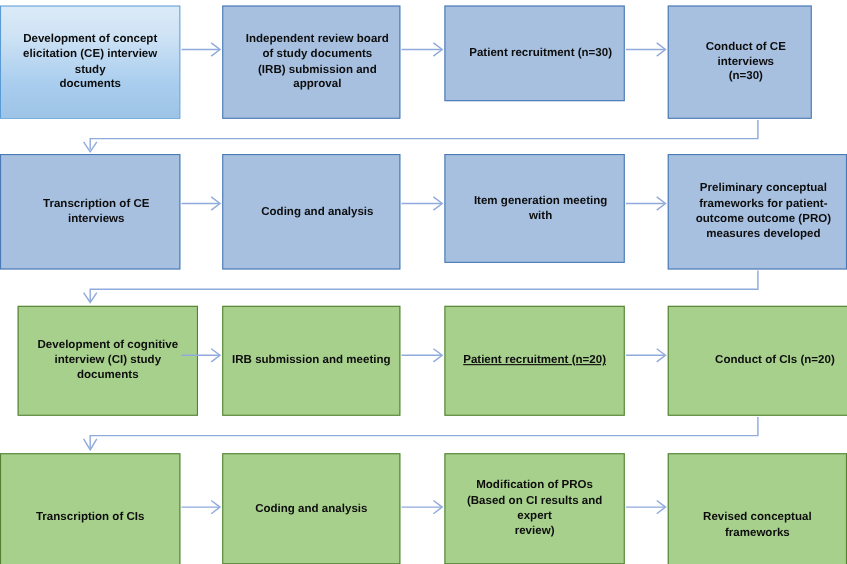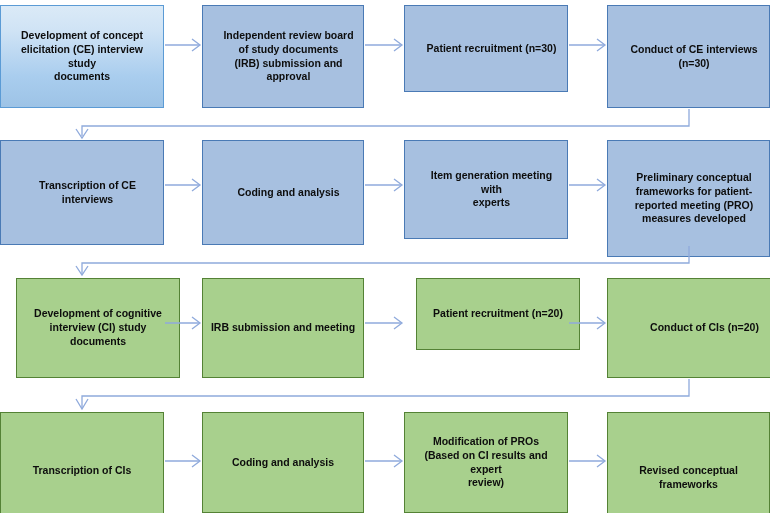--- a/index.html
+++ b/index.html
@@ -85,21 +85,21 @@
       <span class="ln">(IRB) submission and approval</span>
     </span>
   </div>
 
   <div class="node blue" style="left:404px; top:5px; width:164px; height:87px;">
     <span class="txt">
       <span class="ln">Patient recruitment (n=30)</span>
     </span>
   </div>
 
-  <div class="node blue" style="left:607px; top:5px; width:163px; height:103px;justify-content:flex-end;">
+  <div class="node blue" style="left:607px; top:5px; width:131px; height:103px;justify-content:flex-end;">
     <span class="txt">
       <span class="ln">Conduct of CE interviews</span>
       <span class="ln">(n=30)</span>
     </span>
   </div>
 
   <div class="node blue" style="left:0px; top:140px; width:164px; height:105px;">
     <span class="txt">
       <span class="ln">Transcription of CE interviews</span>
     </span>
@@ -107,47 +107,46 @@
 
   <div class="node blue" style="left:202px; top:140px; width:162px; height:105px;">
     <span class="txt">
       <span class="ln">Coding and analysis</span>
     </span>
   </div>
 
   <div class="node blue" style="left:404px; top:140px; width:164px; height:99px;">
     <span class="txt">
       <span class="ln">Item generation meeting with</span>
-      <span class="ln">experts</span>
-    </span>
-  </div>
-
-  <div class="node blue" style="left:607px; top:140px; width:163px; height:117px;">
+    </span>
+  </div>
+
+  <div class="node blue" style="left:607px; top:140px; width:163px; height:105px;">
     <span class="txt">
       <span class="ln">Preliminary conceptual</span>
       <span class="ln">frameworks for patient-</span>
-      <span class="ln">reported meeting (PRO)</span>
+      <span class="ln">outcome outcome (PRO)</span>
       <span class="ln">measures developed</span>
     </span>
   </div>
 
   <div class="node green" style="left:0px; top:278px; width:164px; height:100px;margin-left:16px;">
     <span class="txt">
       <span class="ln">Development of cognitive</span>
       <span class="ln">interview (CI) study documents</span>
     </span>
   </div>
 
   <div class="node green" style="left:202px; top:278px; width:162px; height:100px;">
     <span class="txt">
       <span class="ln">IRB submission and meeting</span>
     </span>
   </div>
 
-  <div class="node green" style="left:416px; top:278px; width:164px; height:72px;">
+  <div class="node green" style="left:404px; top:278px; width:164px; height:100px;text-decoration:underline;">
     <span class="txt">
       <span class="ln">Patient recruitment (n=20)</span>
     </span>
   </div>
 
   <div class="node green" style="left:607px; top:278px; width:195px; height:100px;">
     <span class="txt">
       <span class="ln">Conduct of CIs (n=20)</span>
     </span>
   </div>

